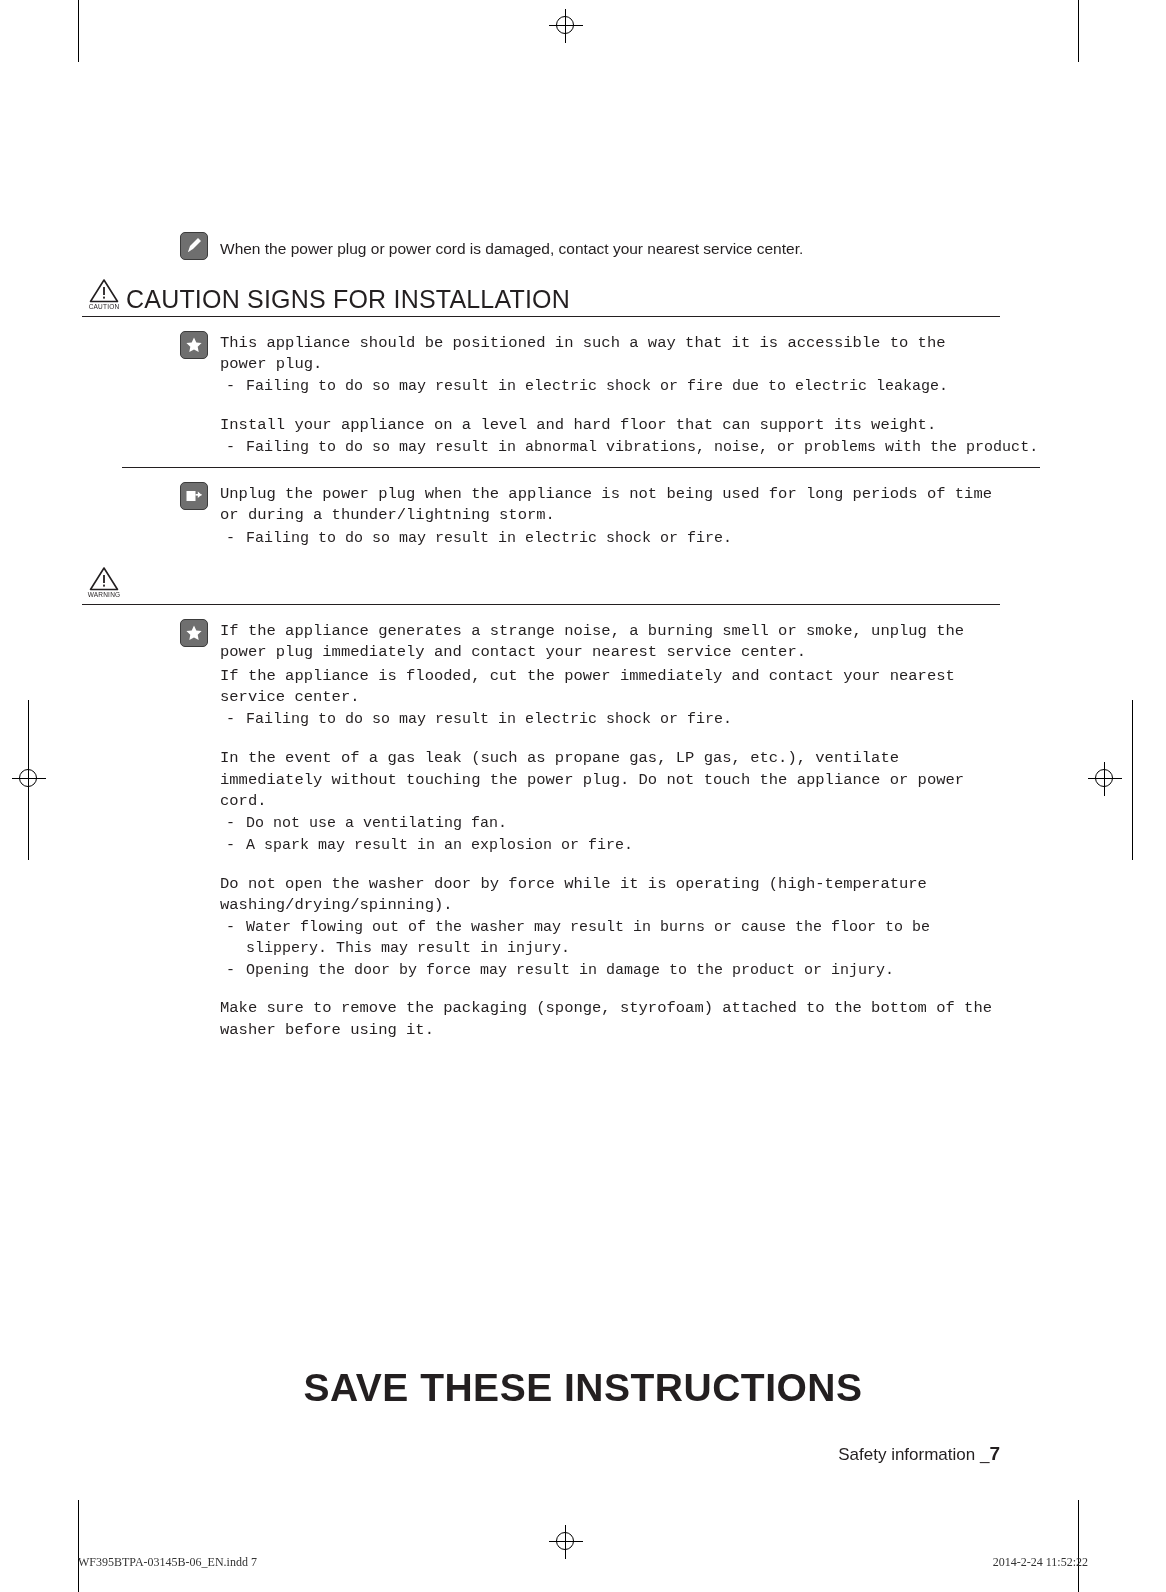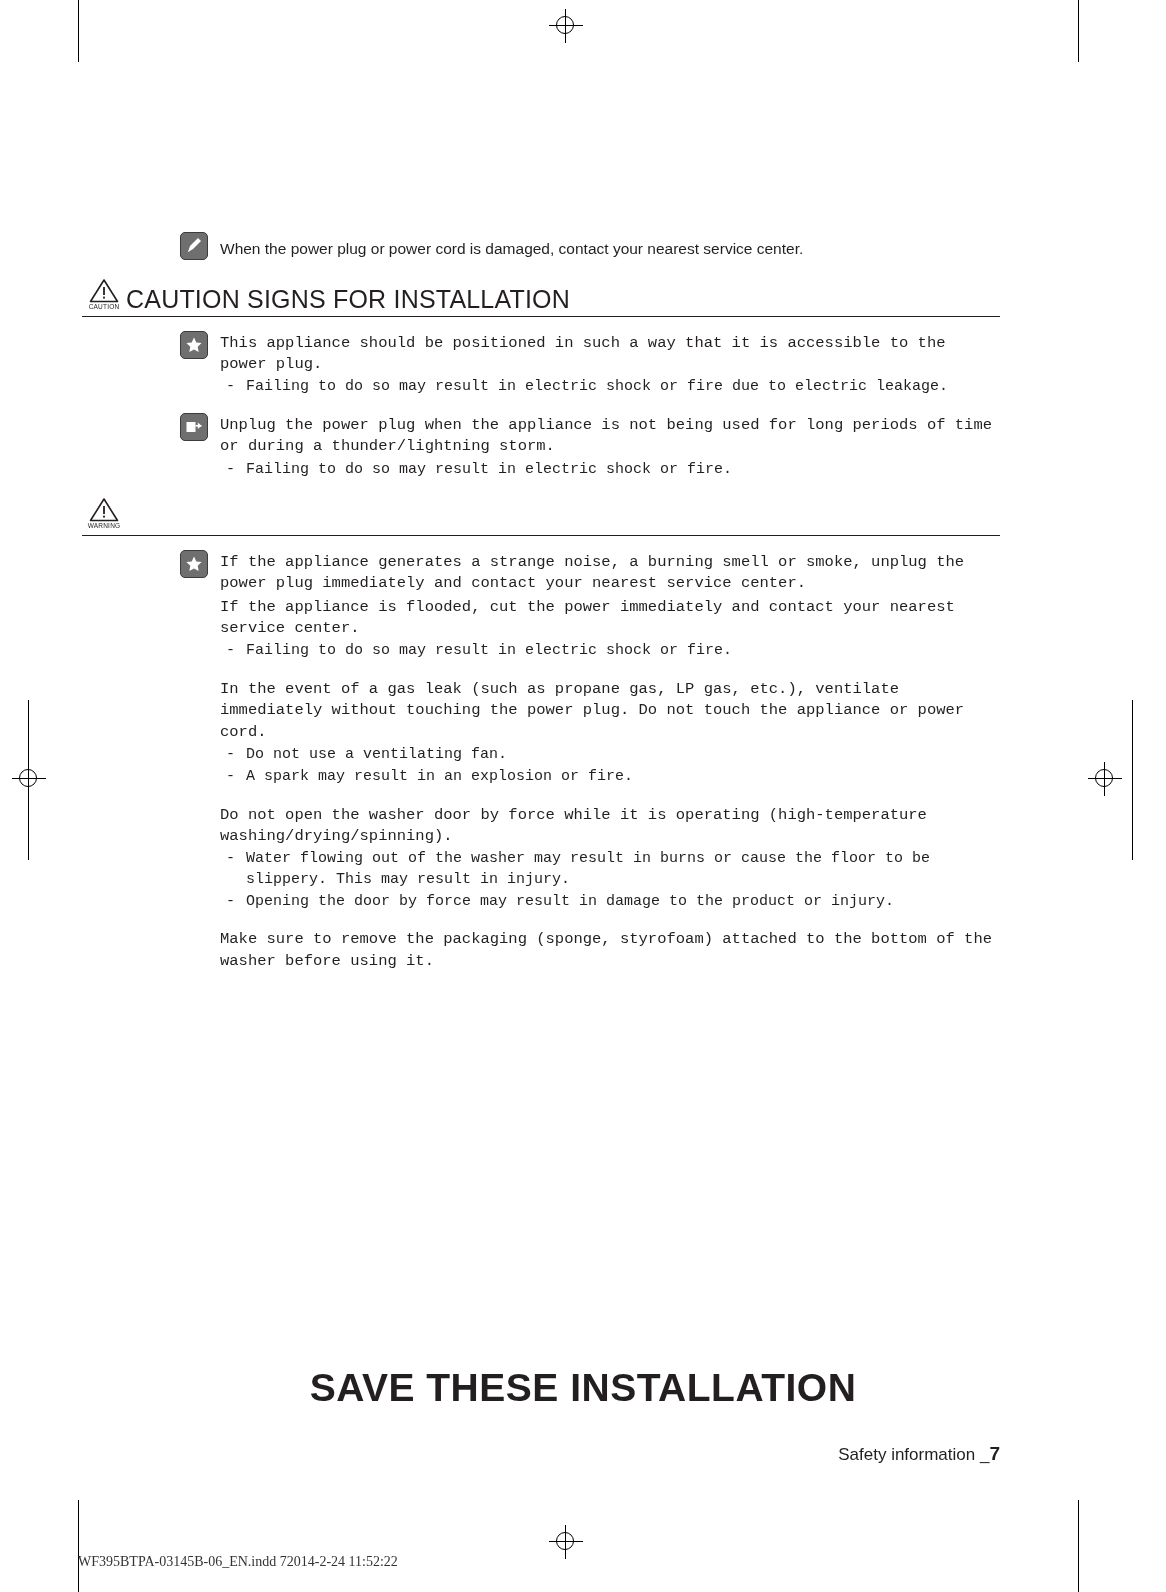--- a/index.html
+++ b/index.html
@@ -189,24 +189,24 @@
     font-weight: bold;
     font-size: 19px;
   }
 
   .imprint {
     position: absolute;
     bottom: 22px;
     left: 78px;
     right: 78px;
     font-family: "Liberation Serif", serif;
-    font-size: 14px;
+    font-size: 12px;
     color: #333;
     display: flex;
-    justify-content: flex-start;
+    justify-content: space-between;
   }
 </style>
 </head>
 <body>
 
 <div class="page">
 
   <div class="crop-line" style="left:78px; top:0; width:1px; height:62px;"></div>
   <div class="crop-line" style="left:1078px; top:0; width:1px; height:62px;"></div>
   <div class="crop-line" style="left:28px; top:700px; width:1px; height:160px;"></div>
@@ -266,20 +266,29 @@
         </svg>
       </div>
       <div class="body">
         <p class="para">This appliance should be positioned in such a way that it is accessible to the power plug.</p>
         <ul class="dash-list">
           <li>Failing to do so may result in electric shock or fire due to electric leakage.</li>
         </ul>
       </div>
     </div>
 
+    <div class="block">
+      <div class="body indent-body">
+        <p class="para">Install your appliance on a level and hard floor that can support its weight.</p>
+        <ul class="dash-list">
+          <li>Failing to do so may result in abnormal vibrations, noise, or problems with the product.</li>
+        </ul>
+        <hr class="rule">
+      </div>
+    </div>
 
     <div class="block">
       <div class="icon-box filled">
         <svg width="26" height="26" viewBox="0 0 26 26">
           <rect x="5.5" y="8" width="9" height="10" fill="#ffffff"></rect>
           <rect x="14.5" y="11" width="6" height="1.6" fill="#ffffff"></rect>
           <path d="M20.5 11.8 L16.8 8.6 L16.8 15 Z" fill="#ffffff"></path>
         </svg>
       </div>
       <div class="body">
@@ -343,21 +352,21 @@
       </div>
     </div>
 
     <div class="block">
       <div class="body indent-body">
       </div>
     </div>
 
   </div>
 
-  <div class="save-line">SAVE THESE INSTALLATION</div>
+  <div class="save-line">SAVE THESE INSTRUCTIONS</div>
 
   <div class="page-foot">
     <span>Safety information _</span><span class="num">7</span>
   </div>
 
   <div class="imprint">
     <span>WF395BTPA-03145B-06_EN.indd   7</span>
     <span>2014-2-24   11:52:22</span>
   </div>
 

